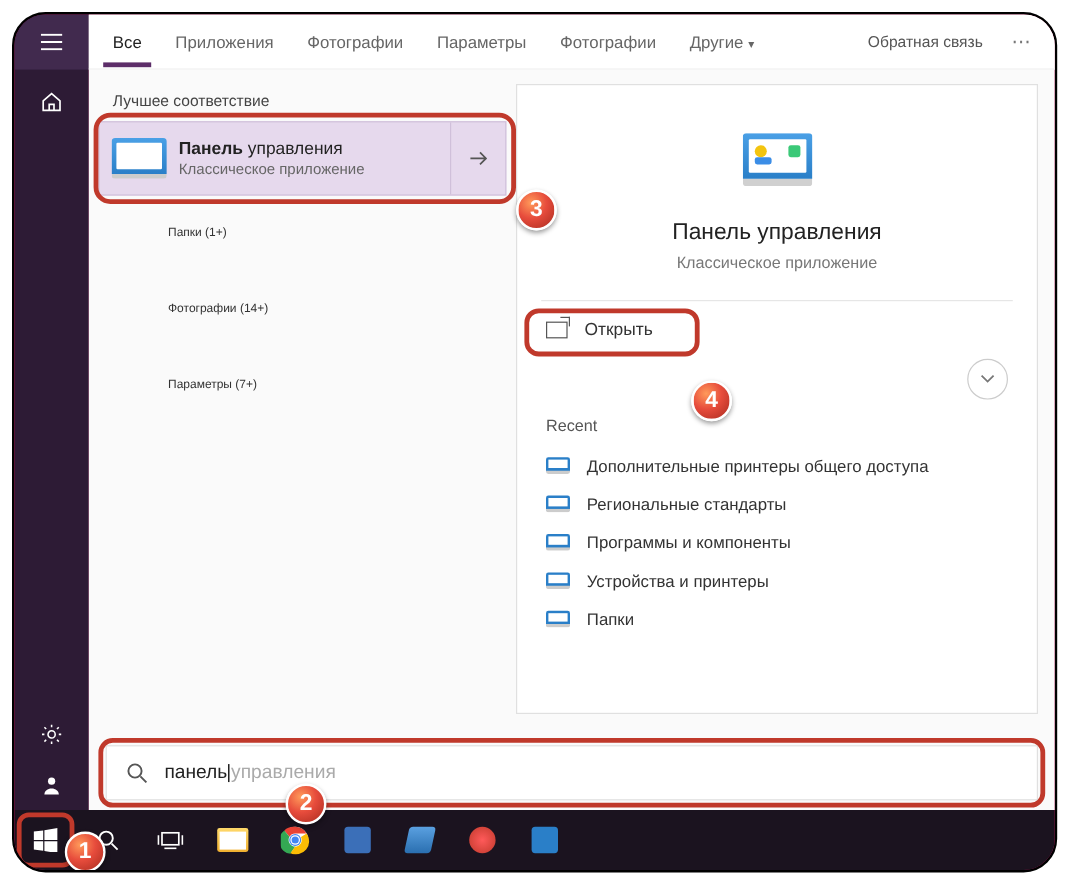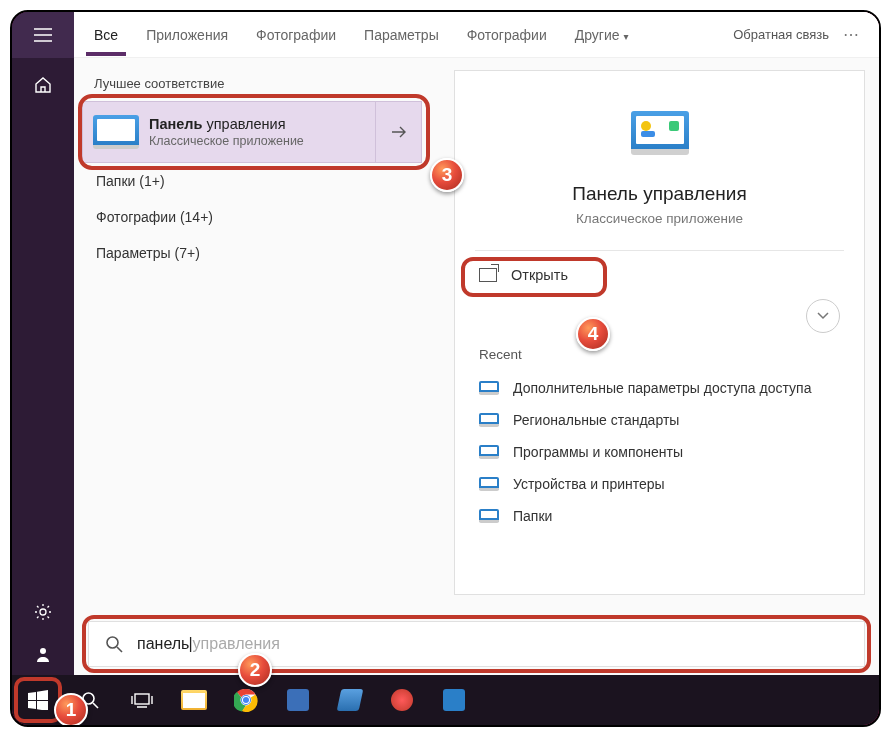--- a/index.html
+++ b/index.html
@@ -1,54 +1,54 @@
 <!DOCTYPE html>
 <html><head>
 <meta charset="utf-8">
 <style>
   * { box-sizing: border-box; margin: 0; padding: 0; font-family: "Segoe UI", Arial, sans-serif; }
   body { width: 891px; height: 737px; background: #fff; position: relative; overflow: hidden; }
-  .frame { position: absolute; inset: 10px; border: 2px solid #000; border-radius: 18px; overflow: hidden; background: #be185d; }
+  .frame { position: absolute; inset: 10px; border: 2px solid #000; border-radius: 28px; overflow: hidden; background: #be185d; }
 
   .leftbar { position: absolute; left: 0; top: 0; bottom: 50px; width: 62px; background: #2d1b35; display: flex; flex-direction: column; align-items: center; }
   .leftbar .menu-btn { width: 62px; height: 46px; background: #412a4e; display: flex; align-items: center; justify-content: center; color: #fff; }
   .leftbar .home-btn { width: 62px; height: 46px; display: flex; align-items: center; justify-content: center; color: #fff; margin-top: 4px; }
   .leftbar .spacer { flex: 1; }
   .leftbar .gear, .leftbar .profile { width: 62px; height: 42px; display: flex; align-items: center; justify-content: center; color: #fff; }
 
   .main { position: absolute; left: 62px; right: 0; top: 0; bottom: 50px; background: #fafafa; }
 
   .tabs { height: 46px; display: flex; align-items: center; padding: 0 18px; background: #fff; border-bottom: 1px solid #f0f0f0; font-size: 14px; color: #666; }
   .tab { margin-right: 24px; padding: 12px 2px; cursor: pointer; position: relative; white-space: nowrap; }
   .tab.active { color: #222; font-weight: 500; }
   .tab.active::after { content: ""; position: absolute; left: -6px; right: -6px; bottom: -1px; height: 4px; background: #5c2d68; }
   .tab-arrow { font-size: 10px; margin-left: 4px; }
   .tabs-spacer { flex: 1; }
-  .feedback { font-size: 13px; color: #555; margin-right: 14px; }
+  .feedback { font-size: 13px; color: #555; margin-right: 24px; }
   .dots { color: #777; font-size: 16px; letter-spacing: 2px; }
 
-  .content { position: absolute; top: 46px; bottom: 80px; left: 0; right: 0; display: flex; gap: 24px; }
+  .content { position: absolute; top: 46px; bottom: 80px; left: 0; right: 0; display: flex; }
   .col-left { width: 356px; padding: 10px 0 0 0; }
   .col-right { flex: 1; border: 1px solid #e0e0e0; margin: 12px 14px 0 0; background: #fff; display: flex; flex-direction: column; align-items: center; padding-top: 40px; }
 
   .section-label { font-size: 13px; color: #444; padding: 8px 20px 10px; font-weight: 500; }
 
   .best-match { position: relative; margin: 0 8px; }
   .best-match-inner { display: flex; align-items: center; background: #e6d9ed; border: 1px solid #d0c0da; height: 62px; }
   .best-match-icon { width: 46px; height: 34px; margin: 0 10px 0 10px; background: linear-gradient(#4aa0e6,#2a7fc8); border-radius: 3px; border-bottom: 4px solid #ccc; position: relative; }
   .best-match-icon::after { content: ""; position: absolute; inset: 4px; background: #fff; border-radius: 1px; }
   .best-match-text { flex: 1; }
   .bm-title { font-size: 14.5px; color: #222; }
   .bm-title .hl { font-weight: 600; }
   .bm-sub { font-size: 12.5px; color: #666; margin-top: 2px; }
   .bm-arrow { width: 46px; height: 100%; border-left: 1px solid #d0c0da; display: flex; align-items: center; justify-content: center; color: #555; font-size: 16px; }
   .callout-ring { position: absolute; border: 4px solid #c0392b; border-radius: 14px; pointer-events: none; }
   .ring-3 { left: -4px; top: -7px; right: -8px; bottom: -7px; }
 
-  .subresult { font-size: 14px; color: #333; padding: 10px 22px; }
+  .subresult { font-size: 10px; color: #333; padding: 26px 22px; margin-left: 44px; }
 
   .preview-icon { width: 58px; height: 44px; background: linear-gradient(#4aa0e6,#2a7fc8); border-radius: 3px; border-bottom: 6px solid #d0d0d0; position: relative; margin-bottom: 28px; }
   .preview-icon::after { content: ""; position: absolute; inset: 5px; background: #fff; border-radius: 1px; }
   .preview-icon .deco1 { position: absolute; width: 10px; height: 10px; background: #f3c40f; border-radius: 50%; left: 10px; top: 10px; z-index: 1; }
   .preview-icon .deco2 { position: absolute; width: 10px; height: 10px; background: #3bc978; border-radius: 2px; right: 10px; top: 10px; z-index: 1; }
   .preview-icon .deco3 { position: absolute; width: 14px; height: 6px; background: #3b8de6; border-radius: 2px; left: 10px; bottom: 12px; z-index: 1; }
   .preview-title { font-size: 19px; color: #222; margin-bottom: 6px; }
   .preview-sub { font-size: 13.5px; color: #777; margin-bottom: 24px; }
   .divider { height: 1px; background: #e6e6e6; align-self: stretch; margin: 0 20px; }
 
@@ -175,21 +175,21 @@
         <div class="expand-circle">
           <svg width="12" height="8" viewBox="0 0 12 8">
               <path fill="none" stroke="#777" stroke-width="1.5" d="M1 1l5 5 5-5"></path>
             </svg>
         </div>
 
         <div class="recent-block">
           <div class="recent-label">Recent</div>
           <div class="recent-item">
               <div class="ri-icon"></div>
-              <span>Дополнительные параметры доступа доступа</span>
+              <span>Дополнительные принтеры общего доступа</span>
             </div>
           <div class="recent-item">
               <div class="ri-icon"></div>
               <span>Региональные стандарты</span>
             </div>
           <div class="recent-item">
               <div class="ri-icon"></div>
               <span>Программы и компоненты</span>
             </div>
           <div class="recent-item">

